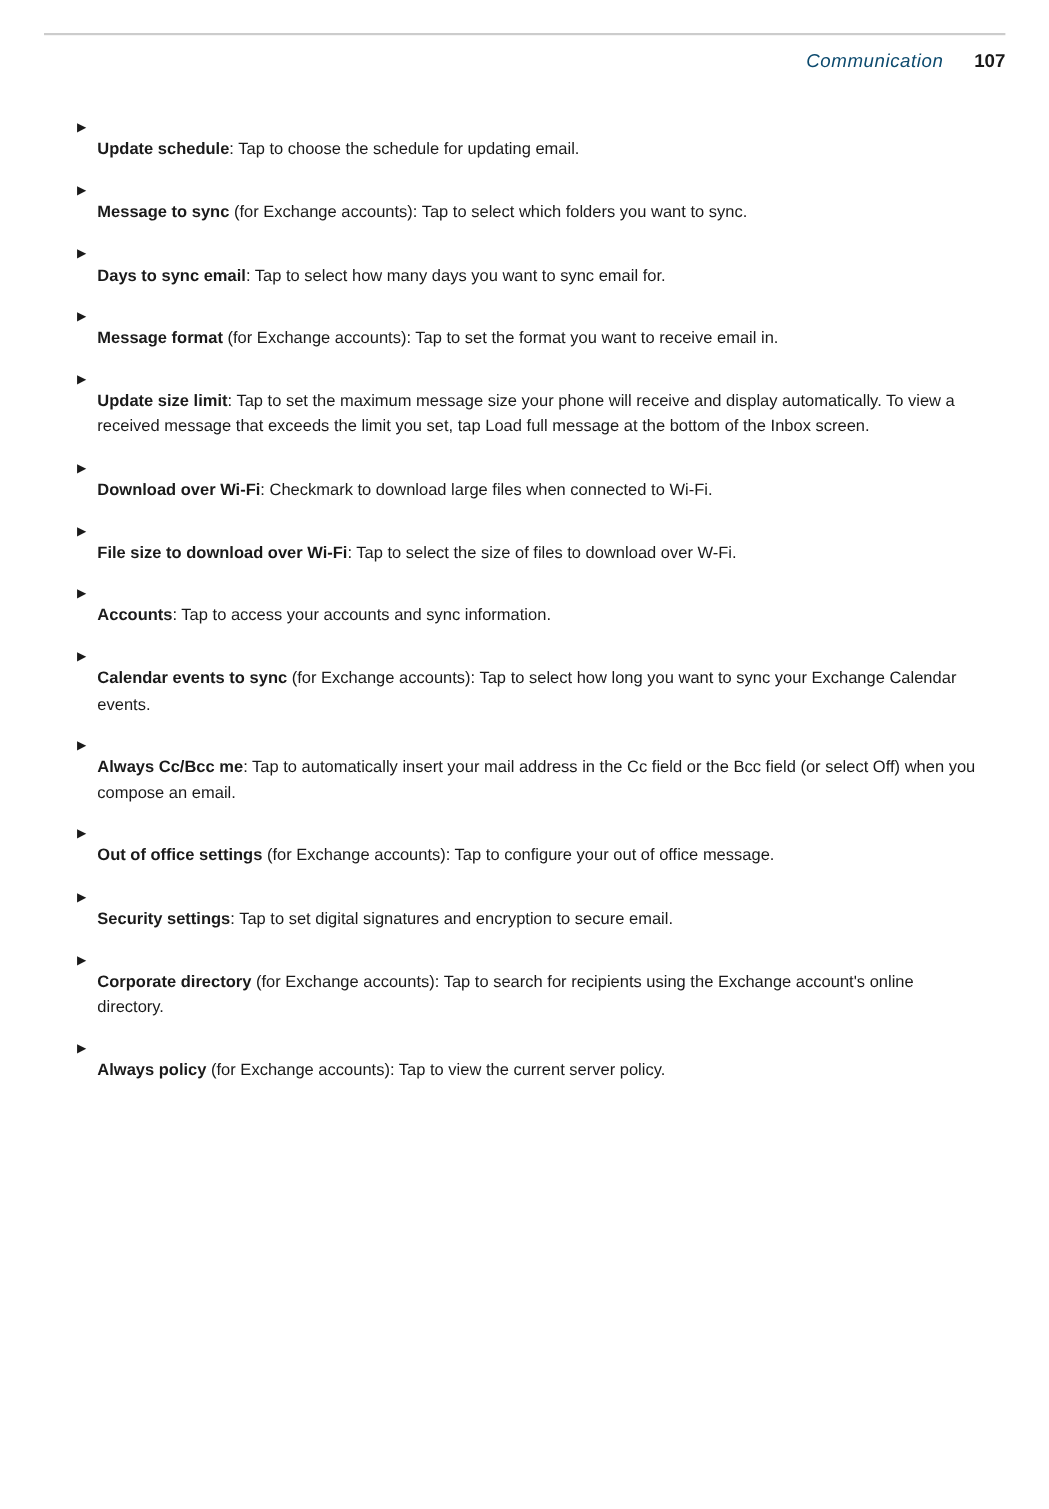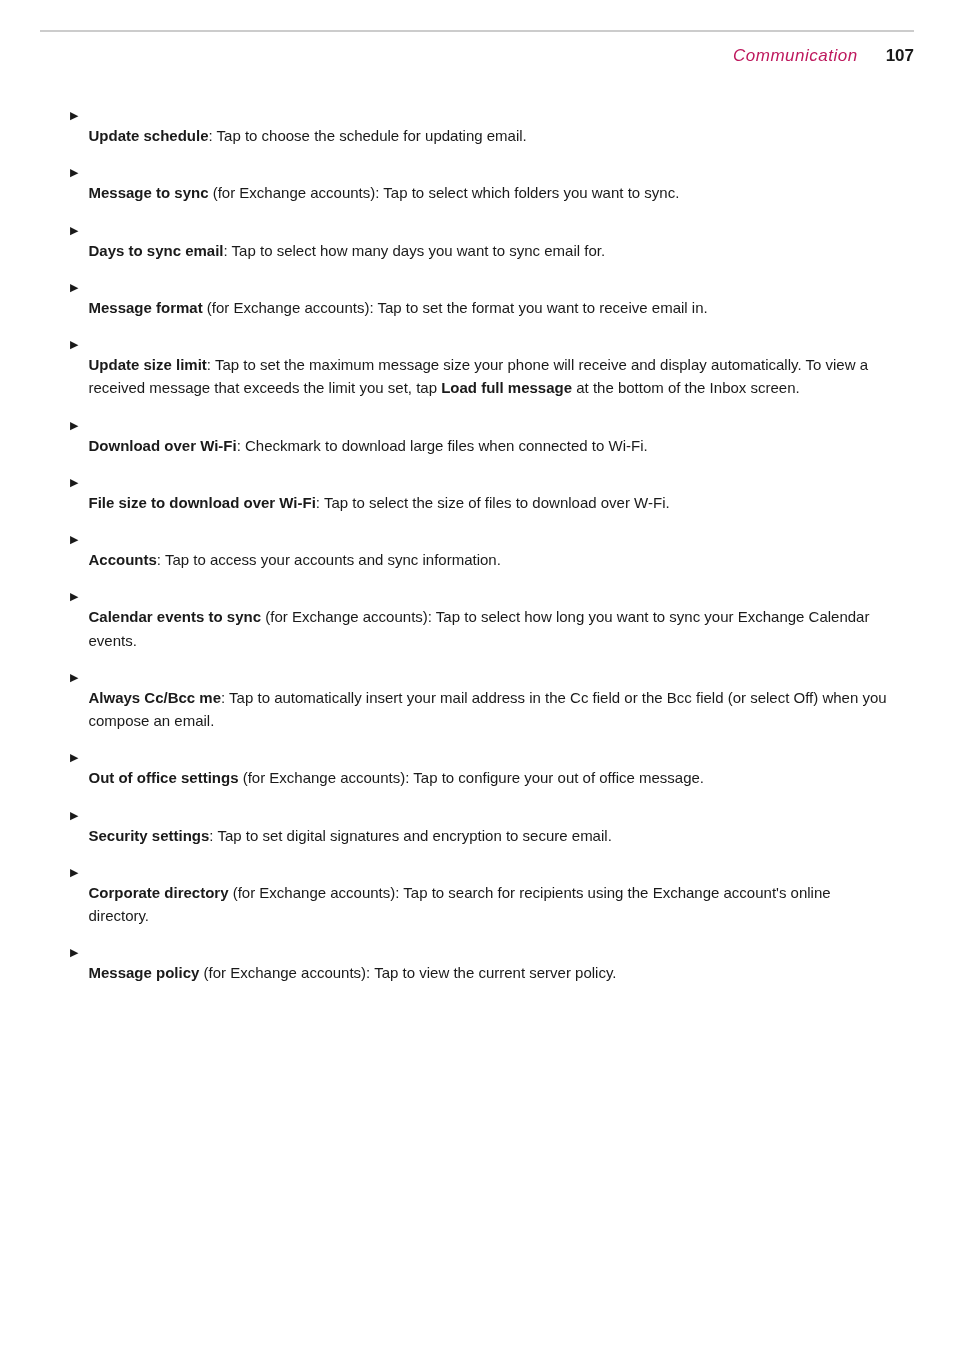--- a/index.html
+++ b/index.html
@@ -34,21 +34,21 @@
       display: flex;
       justify-content: flex-end;
       align-items: center;
       margin-top: 30px;
     }
 
     .header-title {
       font-family: 'Arial', sans-serif;
       font-size: 17px;
       font-style: italic;
-      color: #be185d;
+      color: #0c4a6e;
       letter-spacing: 0.5px;
     }
 
     .page-number {
       font-family: 'Arial', sans-serif;
       font-size: 17px;
       font-weight: bold;
       color: #1a1a1a;
       margin-left: 28px;
     }
@@ -95,21 +95,21 @@
       line-height: 1.55;
       color: #1a1a1a;
       margin-top: 18px;
     }
 
     .item-term {
       font-weight: bold;
     }
 
     .bold-inline {
-      font-weight: bold;
+      font-weight: normal;
     }
   </style>
 </head>
 <body>
 
 <div class="page-container">
 
   <div class="header-area">
     <span class="header-title">Communication</span>
     <span class="page-number">107</span>
@@ -207,19 +207,19 @@
       <li>
         <span class="bullet-arrow">▶</span>
         <span class="item-text">
           <span class="item-term">Corporate directory</span> (for Exchange accounts): Tap to search for recipients using the Exchange account's online directory.
         </span>
       </li>
 
       <li>
         <span class="bullet-arrow">▶</span>
         <span class="item-text">
-          <span class="item-term">Message policy</span> (for Exchange accounts): Tap to view the current server policy.
+          <span class="item-term">Always policy</span> (for Exchange accounts): Tap to view the current server policy.
         </span>
       </li>
 
     </ul>
   </div>
 </div>
 
 </body></html>

